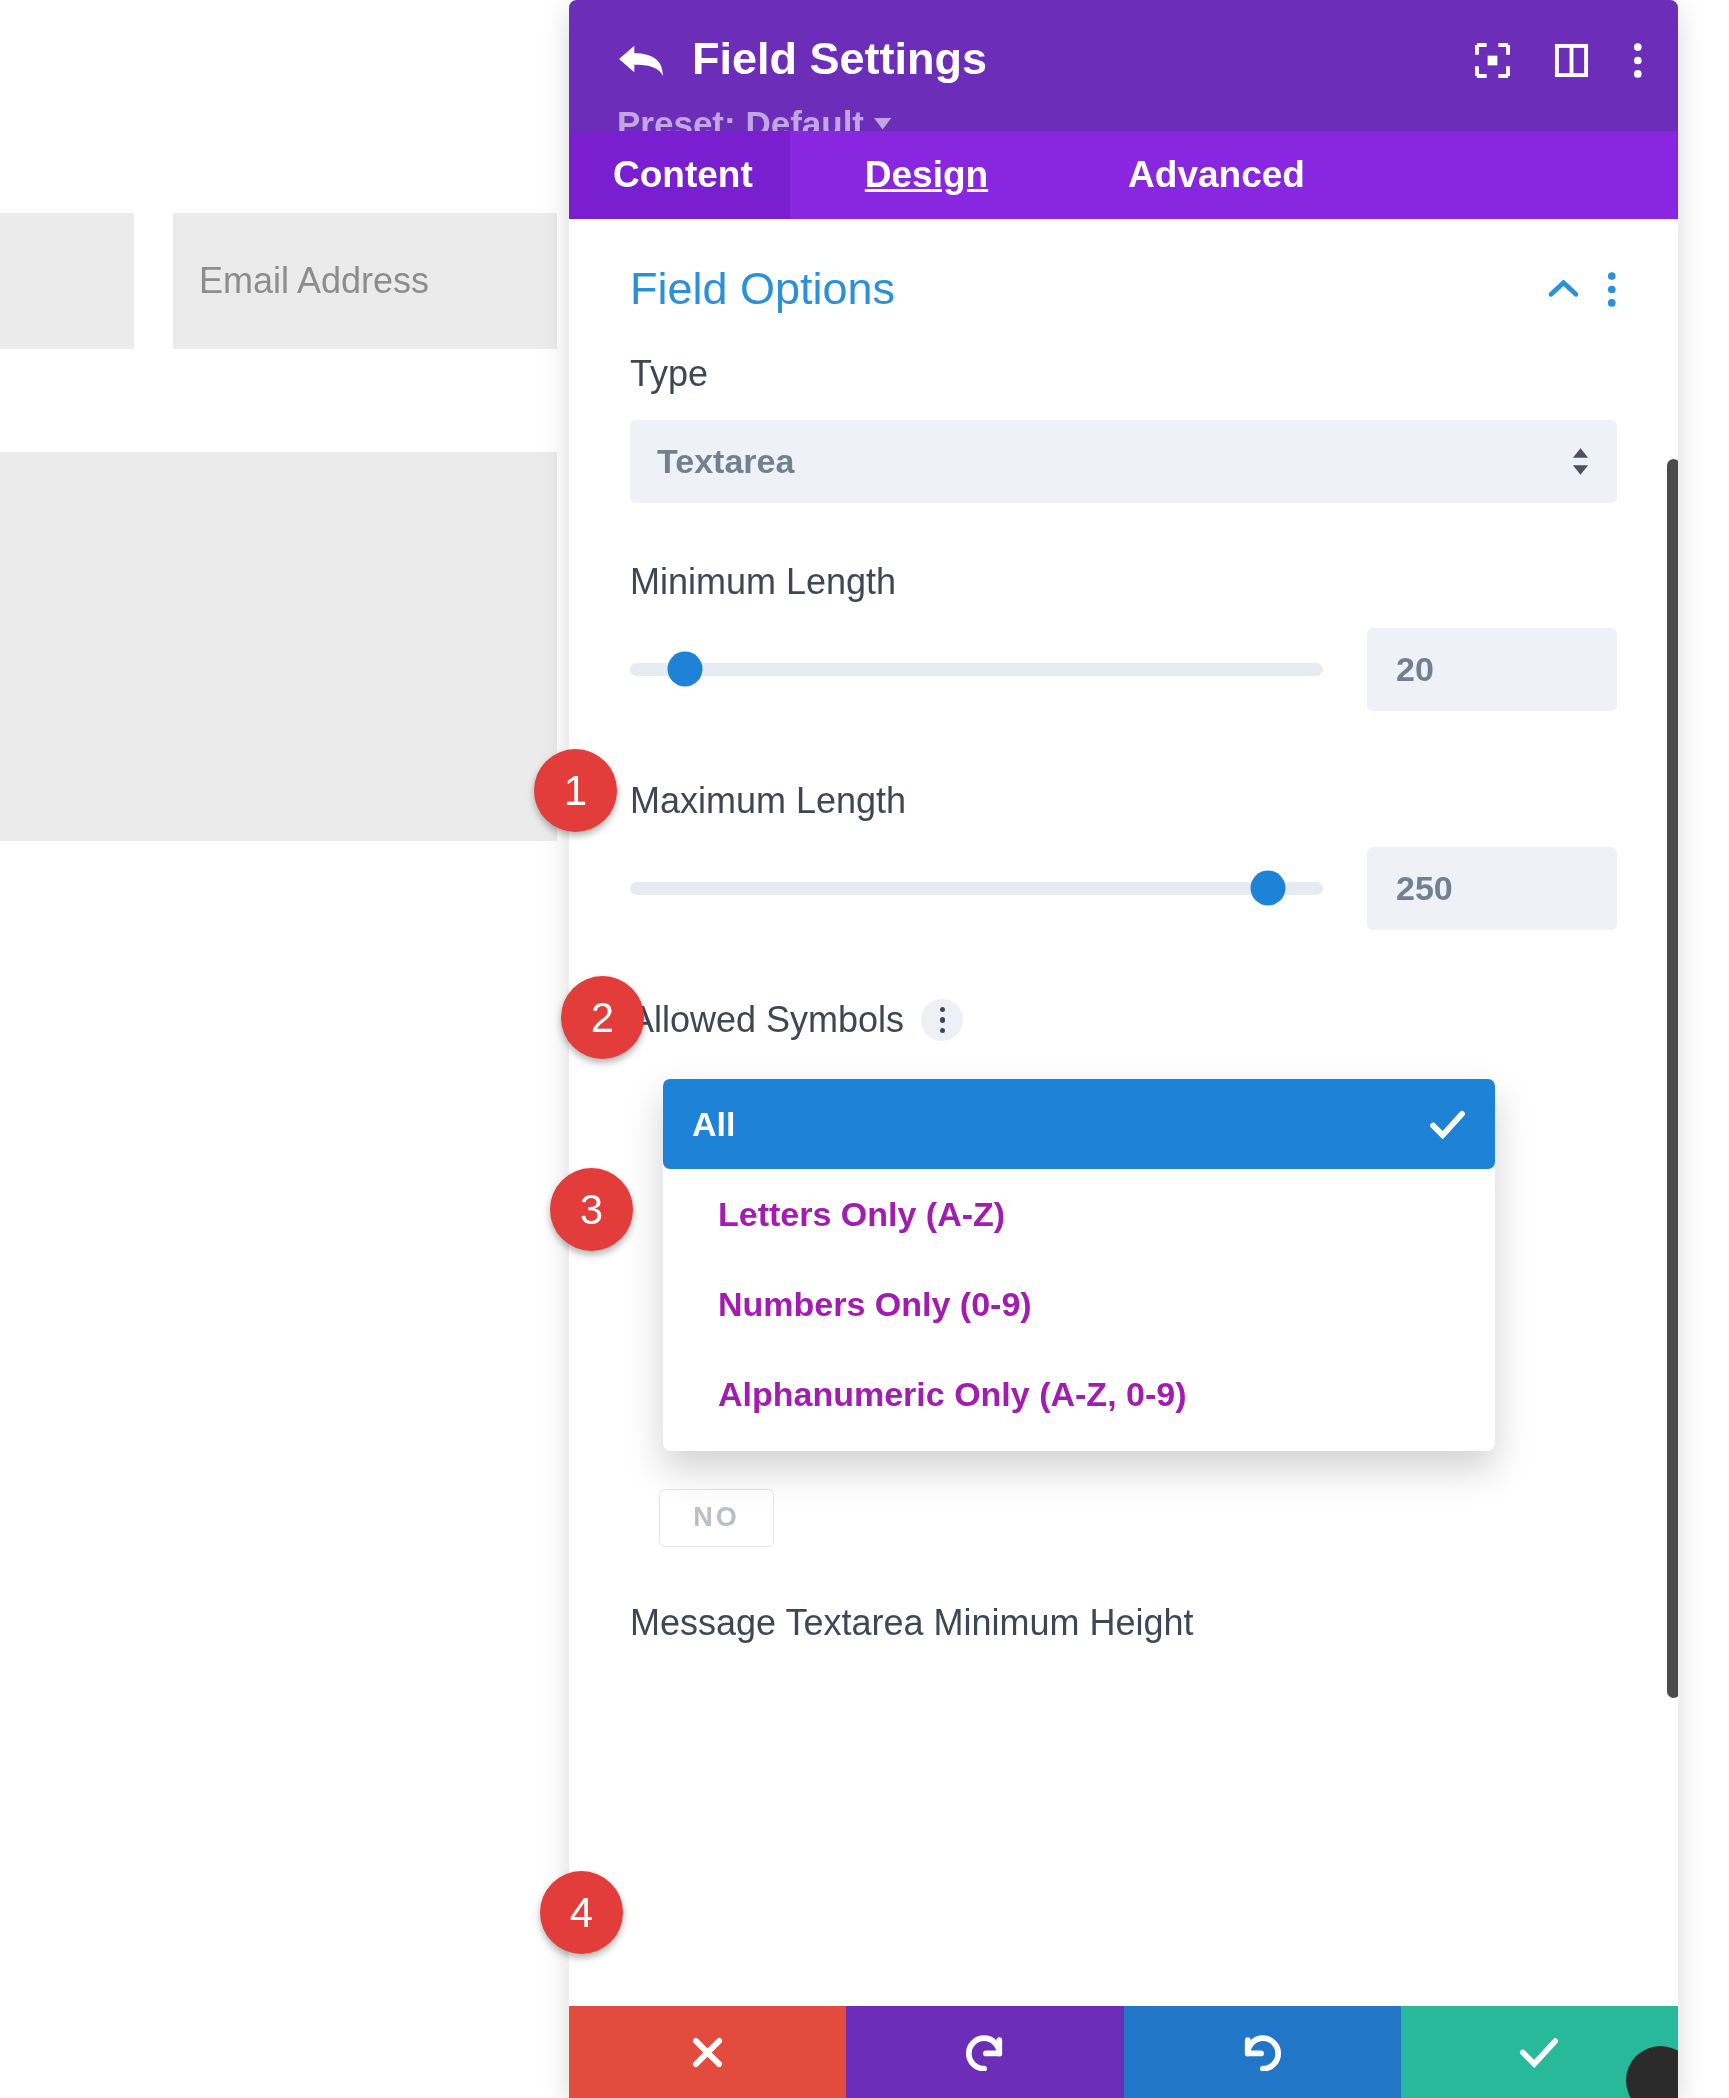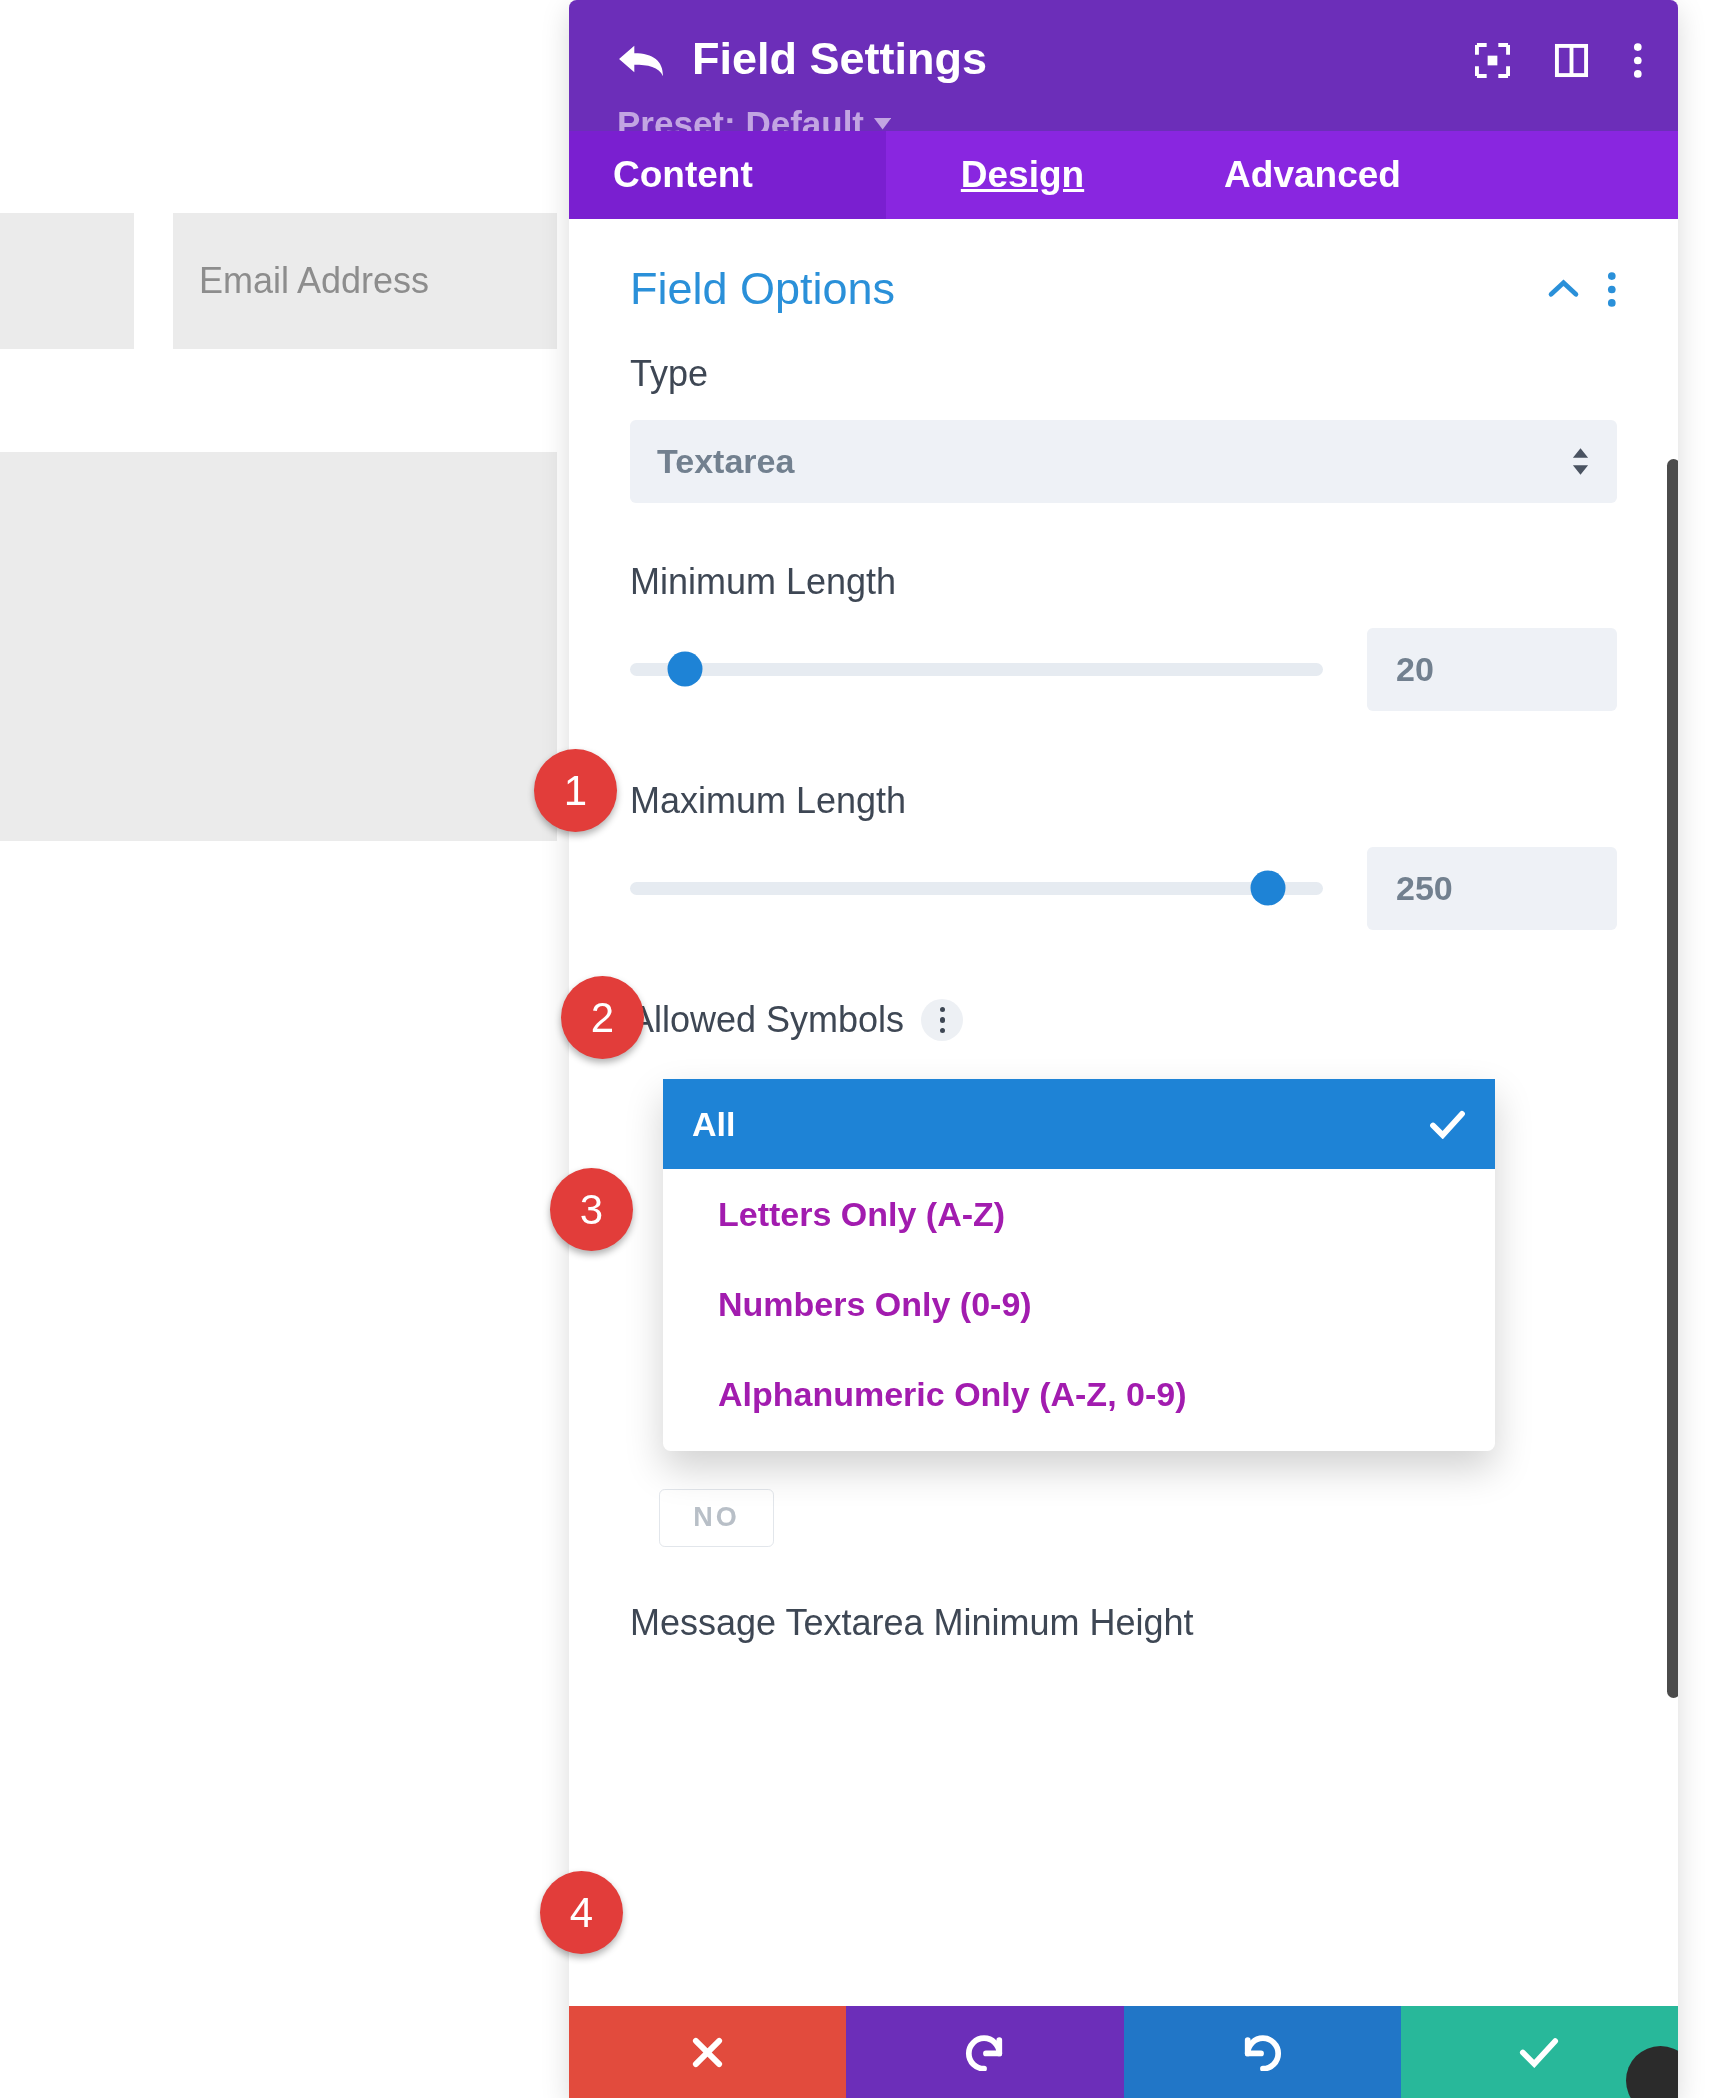--- a/index.html
+++ b/index.html
@@ -49,21 +49,21 @@
   .slider-value { width:250px; height:83px; background:#eef1f6; border-radius:5.8px; display:flex; align-items:center; padding-left:29px; color:#72808f; font-size:34px; font-weight:600; }
   .slider-value.placeholder { color:#a8b1bb; }
 
   
   .as-block { position:relative; }
   .as-label-row { display:flex; align-items:center; gap:17.3px; margin-bottom:38px; }
   .as-more { width:42px; height:42px; border-radius:21px; background:#edf0f4; display:flex; flex-direction:column; align-items:center; justify-content:center; gap:4.8px; }
   .as-more span { width:5.8px; height:5.8px; border-radius:2.9px; background:#3e4754; }
   .dropdown { position:relative; margin-left:33px; width:832px; border-radius:7.7px; box-shadow:0 17.3px 38px rgba(0,0,0,.18); padding:0 0 11.5px 0; background:#fff; }
   .dd-item { height:90px; display:flex; align-items:center; padding:0 29px; color:#a21caf; font-size:34px; font-weight:600; justify-content:space-between;margin-left:26px; }
-  .dd-item.selected { background:#1e83d6; color:#fff; border-radius:0; margin:0 0 0 0; }
+  .dd-item.selected { background:#1e83d6; color:#fff; border-radius:7px; margin:0 0 0 0; }
 
   
   .toggle-ghost { margin:38px 0 52px 29px; width:115px; height:58px; border:1.9px solid #e2e6eb; border-radius:5.8px; color:#b8bfc7; display:flex; align-items:center; justify-content:center; font-weight:800; letter-spacing:2.9px; font-size:27px; }
 
   
   .footer { position:absolute; left:0; right:0; bottom:0; height:92px; display:flex; }
   .fbtn { flex:1; display:flex; align-items:center; justify-content:center; }
   .fbtn.cancel { background:#e24b3d; }
   .fbtn.undo   { background:#6c2eb9; }
   .fbtn.redo   { background:#2176c7; }
@@ -119,21 +119,21 @@
         </span>
         <span>
           <svg width="9.6" height="37" viewBox="0 0 10 38">
               <circle cx="5" cy="5" r="4" fill="#fff"></circle>
               <circle cx="5" cy="19" r="4" fill="#fff"></circle>
               <circle cx="5" cy="33" r="4" fill="#fff"></circle>
             </svg>
         </span>
       </div>
       <div class="tabs">
-        <div class="tab active" style="width:317px">
+        <div class="tab active" style="width:221px">
             <span>Content</span>
           </div>
         <div class="tab" style="width:273px;justify-content:center;text-decoration:underline;">
             <span>Design</span>
           </div>
         <div class="tab" style="width:307px;justify-content:center;">
             <span>Advanced</span>
           </div>
       </div>
     </div>

